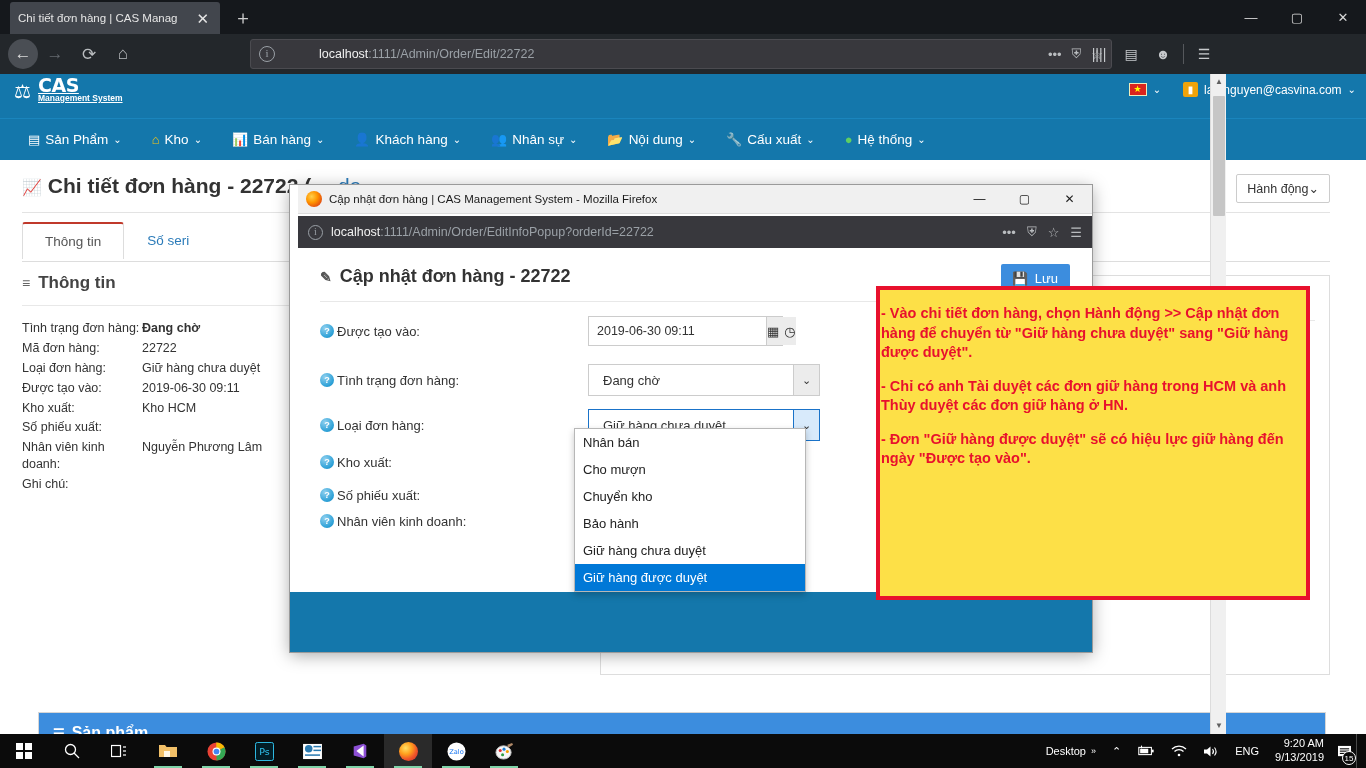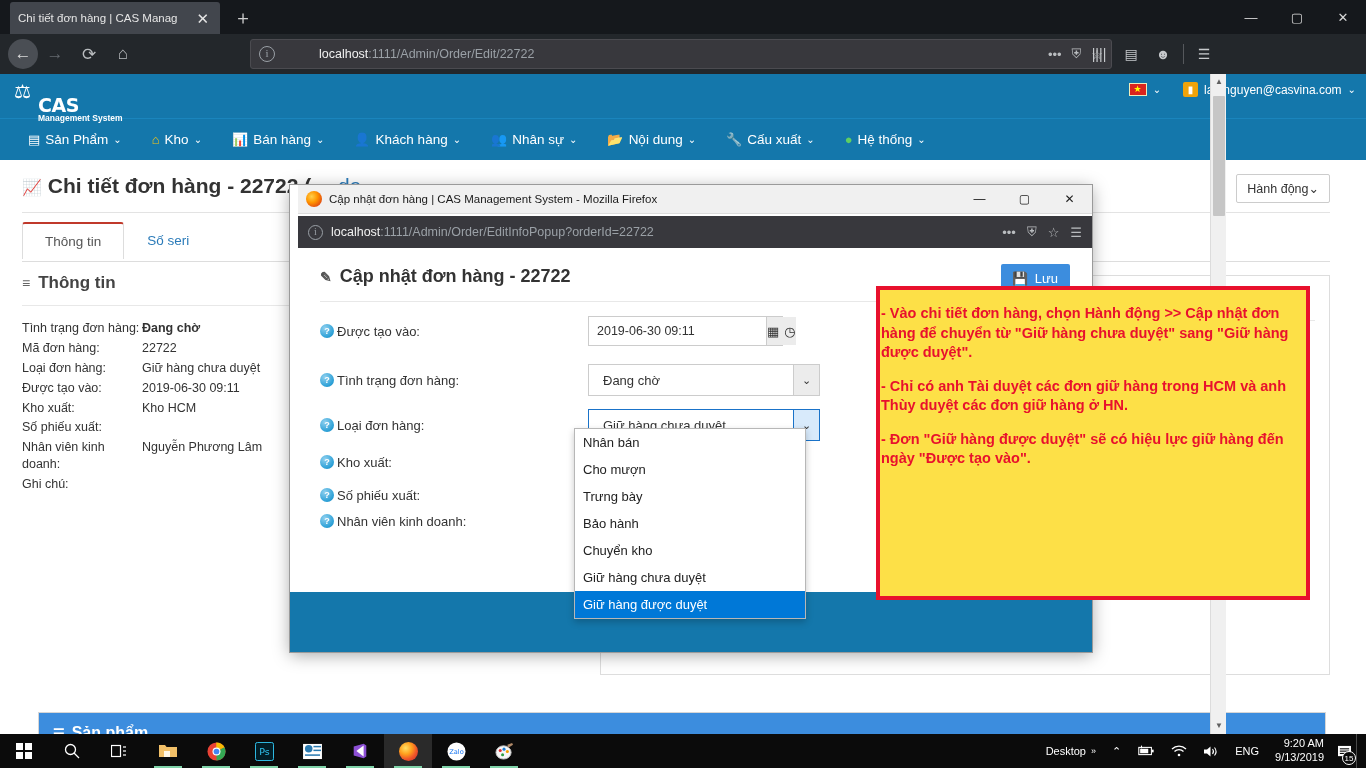--- a/index.html
+++ b/index.html
@@ -63,21 +63,21 @@
   .urlbar .url { color:#9aa0a6; font-size:12.5px; flex:1; white-space:nowrap; overflow:hidden;margin-left:36px;}
   .urlbar .url b { color:#f1f1f1; font-weight:normal; }
   .urlbar .ub-icon { color:#b9bcbf; font-size:13px; margin-left:10px; cursor:pointer;}
   .ff-right-icons { position:absolute; right:6px; top:39px; height:30px; display:flex; align-items:center;}
   .ff-right-icons .ri { width:32px;height:30px;display:flex;align-items:center;justify-content:center;color:#c6c9cc;font-size:14px;cursor:pointer;}
   .ff-right-icons .sep { width:1px;height:20px;background:#55585c;margin:0 4px;}
 
   
   .page { position:absolute; left:0; top:74px; width:1366px; height:660px; background:#fff; overflow:hidden;}
   .cas-header { height:44px; background:#1477ab; position:relative; }
-  .cas-logo { position:absolute; left:14px; top:20px; color:#fff; }
+  .cas-logo { position:absolute; left:14px; top:0; color:#fff;text-decoration:underline; }
   .cas-logo .big { font-size:19px; font-weight:bold; letter-spacing:-0.5px; font-family:"DejaVu Sans", sans-serif;}
   .cas-logo .small { font-size:8.5px; font-weight:bold; margin-top:-3px;}
   .scale-ico { position:absolute; left:14px; top:6px; font-size:19px; color:#fff;}
   .hdr-right { position:absolute; right:10px; top:8px; display:flex; align-items:center; gap:6px; color:#fff; font-size:12px;}
   .flag {
     width:18px;height:13px;background:#da251d; display:flex;align-items:center;justify-content:center;
     color:#ff0; font-size:9px; line-height:9px; border:1px solid #eeb; 
   }
   .user-ico {
     width:15px;height:15px;background:#f0a30a;color:#fff;font-size:10px;
@@ -480,23 +480,22 @@
           <span>Nhân viên kinh doanh:</span>
         </div>
       </div>
     </div>
     <div class="pu-footer"></div>
   </div>
 
   <div class="dropdown">
     <div class="dd-item">Nhân bán</div>
     <div class="dd-item">Cho mượn</div>
-    <div class="dd-item">Trưng bày</div>
+    <div class="dd-item">Chuyển kho</div>
     <div class="dd-item">Bảo hành</div>
-    <div class="dd-item">Chuyển kho</div>
     <div class="dd-item">Giữ hàng chưa duyệt</div>
     <div class="dd-item sel">Giữ hàng được duyệt</div>
   </div>
 
   <div class="redbox">
     <p>- Vào chi tiết đơn hàng, chọn Hành động &gt;&gt; Cập nhật đơn hàng để chuyển từ "Giữ hàng chưa duyệt" sang "Giữ hàng được duyệt".</p>
     <p>- Chỉ có anh Tài duyệt các đơn giữ hàng trong HCM và anh Thùy duyệt các đơn giữ hàng ở HN.</p>
     <p>- Đơn "Giữ hàng được duyệt" sẽ có hiệu lực giữ hàng đến ngày "Được tạo vào".</p>
   </div>
 

